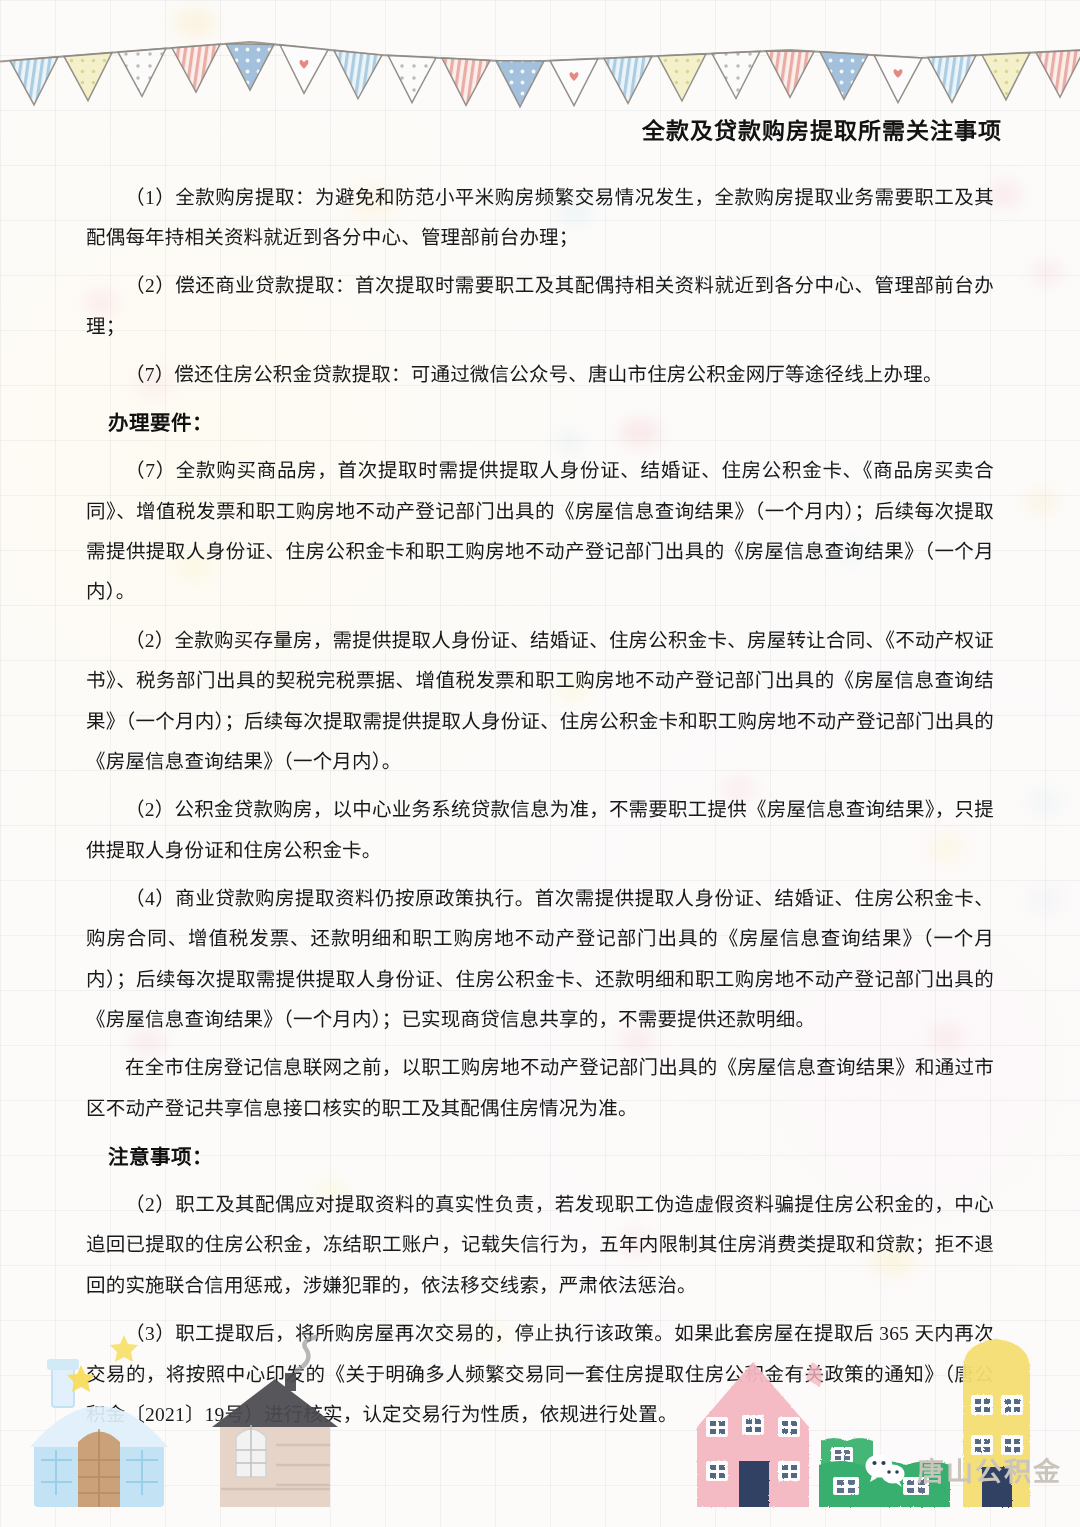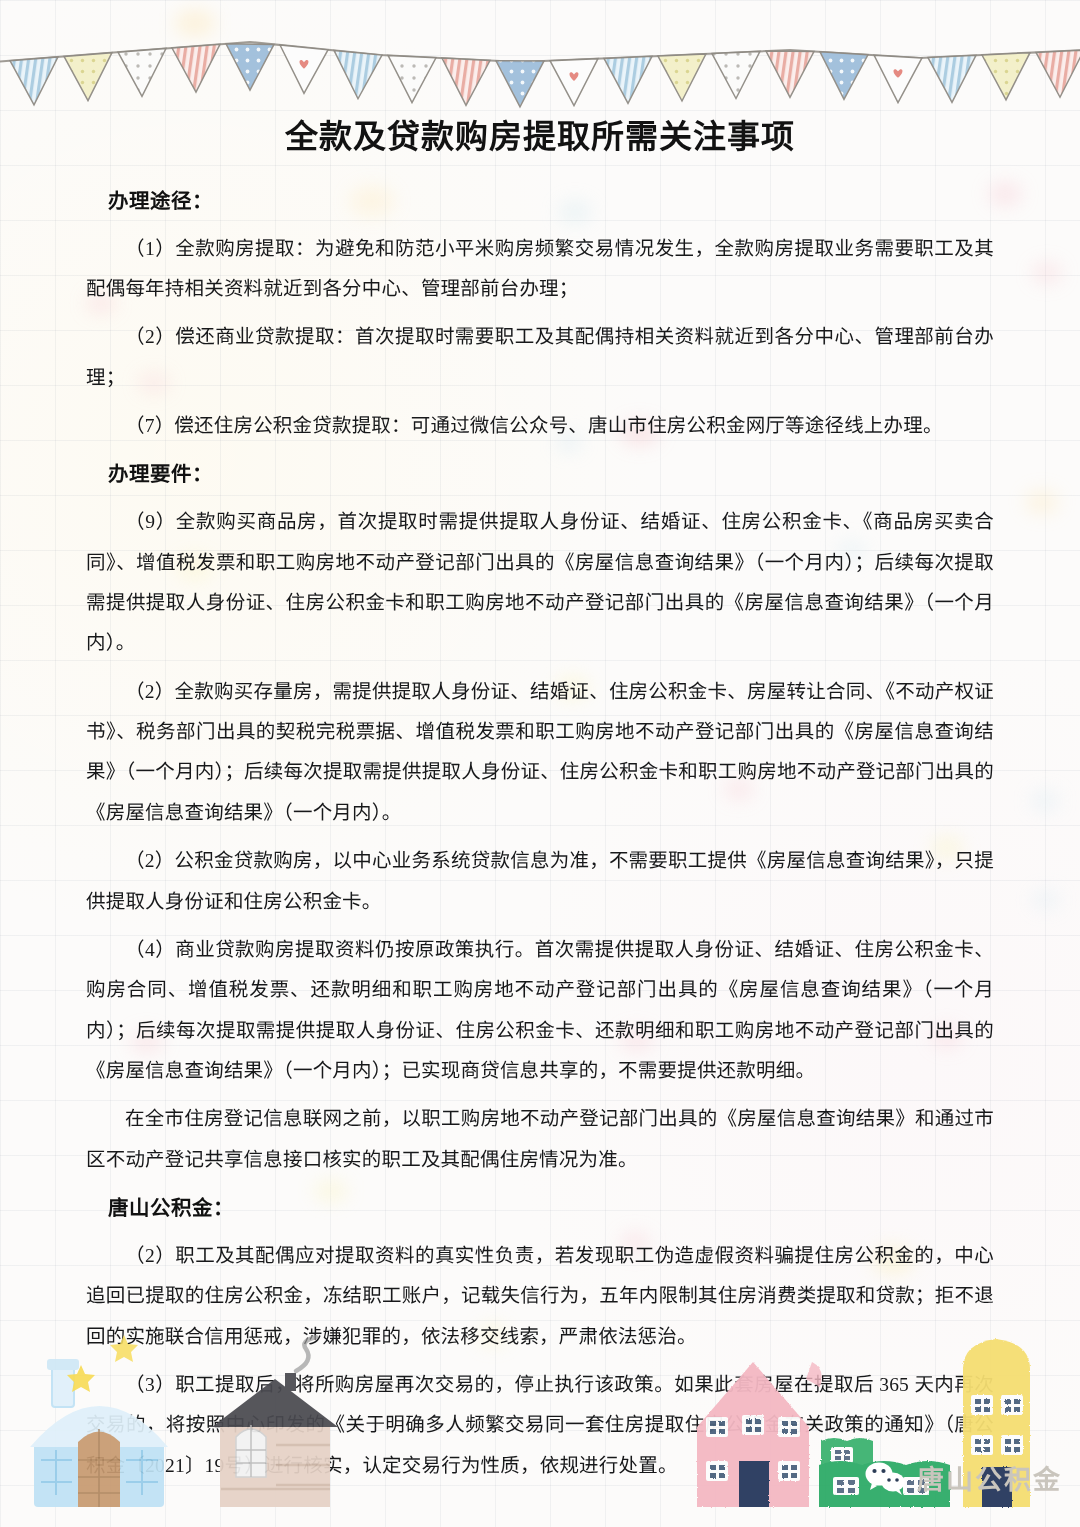--- a/index.html
+++ b/index.html
@@ -51,26 +51,26 @@
   #content {
     position: absolute;
     top: 118px;
     left: 0;
     width: 1080px;
     padding: 0 78px;
   }
 
   h1.doc-title {
     font-family: "Liberation Serif", "DejaVu Serif", serif;
-    font-size: 33px;
+    font-size: 23px;
     font-weight: 700;
-    text-align: center;
+    text-align: right;
     letter-spacing: 1px;
     color: #121212;
-    margin: 0 0 23px 0;
+    margin: 0 0 32px 0;
     line-height: 1.2;
   }
 
   h2.sec-head {
     font-size: 20.5px;
     font-weight: 700;
     color: #111;
     letter-spacing: 0.5px;
     margin: 4px 0 4px 30px;
     line-height: 1.95;
@@ -94,21 +94,21 @@
     left: 0;
     bottom: 0;
     width: 1080px;
     height: 210px;
     pointer-events: none;
   }
 
   #wechat-badge {
     position: absolute;
     right: 18px;
-    bottom: 30px;
+    bottom: 38px;
     display: flex;
     align-items: center;
     gap: 9px;
   }
 
   #wechat-badge .wx-label {
     font-family: "Liberation Sans", "DejaVu Sans", sans-serif;
     font-size: 27px;
     font-weight: 700;
     color: #c9c5bd;
@@ -195,31 +195,30 @@
         <path d="M 898,77.77642261353105 C 890.2,71.53642261353104 894.1,66.07642261353105 898,71.27642261353105 C 901.9,66.07642261353105 905.8,71.53642261353104 898,77.77642261353105 Z" fill="#e58a82"></path>
         <path d="M 928,57.6144578313253 L 976,55.30120481927711 L 952,102.45783132530121 Z" fill="url(#pt-stripe-blue)" stroke="#8f8b84" stroke-width="1.5" opacity="0.95"></path>
         <path d="M 982,55.01204819277108 L 1030,52.69879518072289 L 1006,99.85542168674698 Z" fill="url(#pt-dot-yellow)" stroke="#8f8b84" stroke-width="1.5" opacity="0.95"></path>
         <path d="M 1036,52.40963855421687 L 1084,50.096385542168676 L 1060,97.25301204819277 Z" fill="url(#pt-stripe-red)" stroke="#8f8b84" stroke-width="1.5" opacity="0.95"></path>
       </g>
   </svg>
 
   <div id="content">
     <h1 class="doc-title">全款及贷款购房提取所需关注事项</h1>
     <div id="sections">
-        <h2 class="sec-head">办理途径：</h2>
         <p class="para">（1）全款购房提取：为避免和防范小平米购房频繁交易情况发生，全款购房提取业务需要职工及其配偶每年持相关资料就近到各分中心、管理部前台办理；</p>
         <p class="para">（2）偿还商业贷款提取：首次提取时需要职工及其配偶持相关资料就近到各分中心、管理部前台办理；</p>
         <p class="para">（7）偿还住房公积金贷款提取：可通过微信公众号、唐山市住房公积金网厅等途径线上办理。</p>
         <h2 class="sec-head">办理要件：</h2>
-        <p class="para">（9）全款购买商品房，首次提取时需提供提取人身份证、结婚证、住房公积金卡、《商品房买卖合同》、增值税发票和职工购房地不动产登记部门出具的《房屋信息查询结果》（一个月内）；后续每次提取需提供提取人身份证、住房公积金卡和职工购房地不动产登记部门出具的《房屋信息查询结果》（一个月内）。</p>
+        <p class="para">（7）全款购买商品房，首次提取时需提供提取人身份证、结婚证、住房公积金卡、《商品房买卖合同》、增值税发票和职工购房地不动产登记部门出具的《房屋信息查询结果》（一个月内）；后续每次提取需提供提取人身份证、住房公积金卡和职工购房地不动产登记部门出具的《房屋信息查询结果》（一个月内）。</p>
         <p class="para">（2）全款购买存量房，需提供提取人身份证、结婚证、住房公积金卡、房屋转让合同、《不动产权证书》、税务部门出具的契税完税票据、增值税发票和职工购房地不动产登记部门出具的《房屋信息查询结果》（一个月内）；后续每次提取需提供提取人身份证、住房公积金卡和职工购房地不动产登记部门出具的《房屋信息查询结果》（一个月内）。</p>
         <p class="para">（2）公积金贷款购房，以中心业务系统贷款信息为准，不需要职工提供《房屋信息查询结果》，只提供提取人身份证和住房公积金卡。</p>
         <p class="para">（4）商业贷款购房提取资料仍按原政策执行。首次需提供提取人身份证、结婚证、住房公积金卡、购房合同、增值税发票、还款明细和职工购房地不动产登记部门出具的《房屋信息查询结果》（一个月内）；后续每次提取需提供提取人身份证、住房公积金卡、还款明细和职工购房地不动产登记部门出具的《房屋信息查询结果》（一个月内）；已实现商贷信息共享的，不需要提供还款明细。</p>
         <p class="para">在全市住房登记信息联网之前，以职工购房地不动产登记部门出具的《房屋信息查询结果》和通过市区不动产登记共享信息接口核实的职工及其配偶住房情况为准。</p>
-        <h2 class="sec-head">唐山公积金：</h2>
+        <h2 class="sec-head">注意事项：</h2>
         <p class="para">（2）职工及其配偶应对提取资料的真实性负责，若发现职工伪造虚假资料骗提住房公积金的，中心追回已提取的住房公积金，冻结职工账户，记载失信行为，五年内限制其住房消费类提取和贷款；拒不退回的实施联合信用惩戒，涉嫌犯罪的，依法移交线索，严肃依法惩治。</p>
         <p class="para">（3）职工提取后，将所购房屋再次交易的，停止执行该政策。如果此套房屋在提取后 365 天内再次交易的，将按照中心印发的《关于明确多人频繁交易同一套住房提取住房公积金有关政策的通知》（唐公积金〔2021〕19号）进行核实，认定交易行为性质，依规进行处置。</p>
       </div>
   </div>
 
   <svg id="bottom-art" viewBox="0 0 1080 210" preserveAspectRatio="none">
     <defs>
       <filter id="crayon" x="-20%" y="-20%" width="140%" height="140%">
         <feTurbulence type="fractalNoise" baseFrequency="0.85" numOctaves="3" result="n"></feTurbulence>
         <feDisplacementMap in="SourceGraphic" in2="n" scale="2.2" xChannelSelector="R" yChannelSelector="G"></feDisplacementMap>

